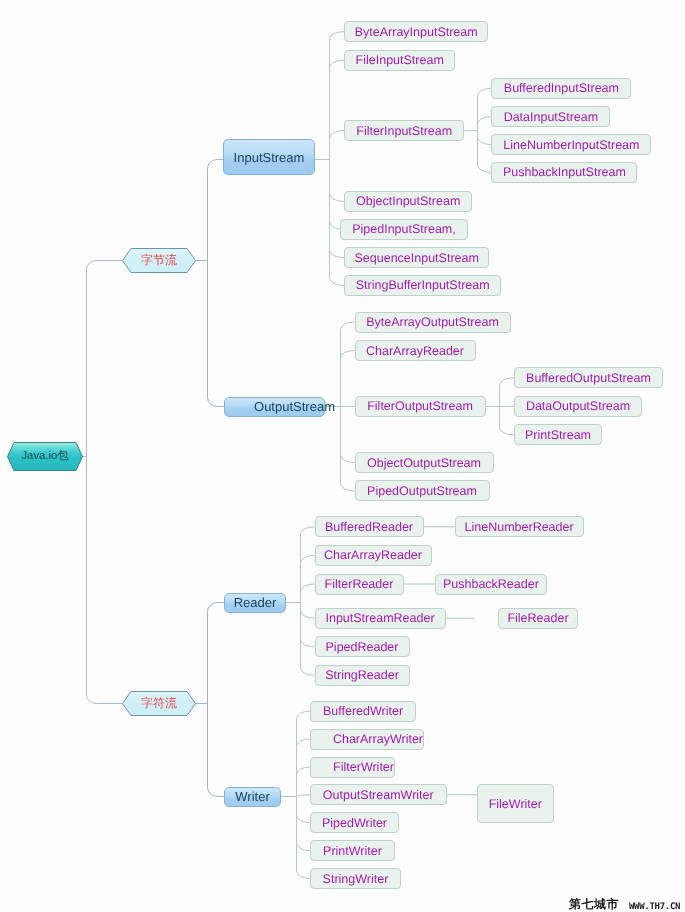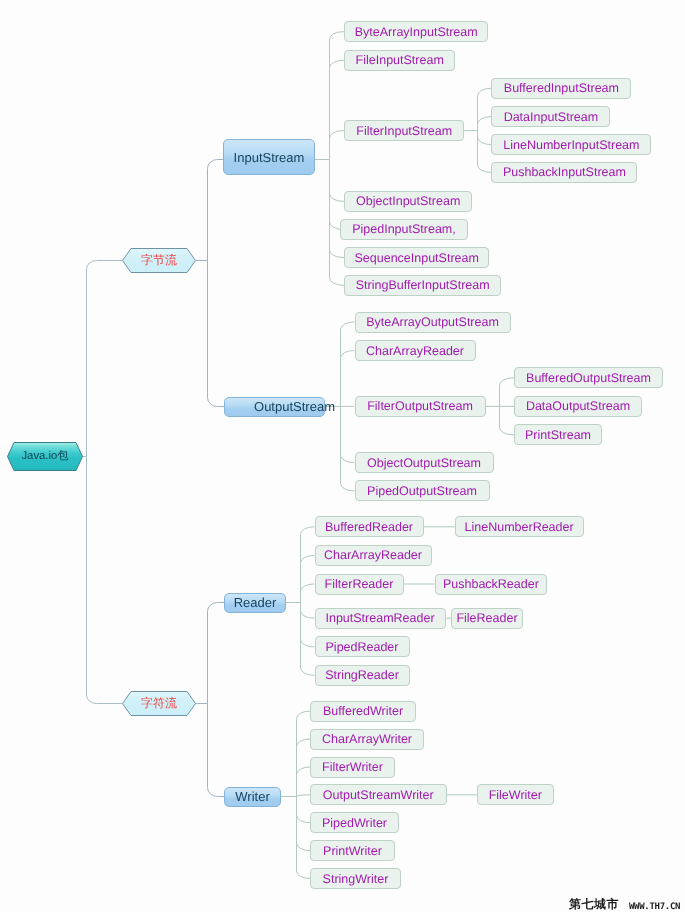--- a/index.html
+++ b/index.html
@@ -200,45 +200,45 @@
       </div>
       <div class="node leaf" style="left: 314.5px; top: 664.8px; width: 95px; height: 21px;">
         <span>StringReader</span>
       </div>
       <div class="node leaf" style="left: 454.6px; top: 516.3px; width: 129px; height: 21px;">
         <span>LineNumberReader</span>
       </div>
       <div class="node leaf" style="left: 434.9px; top: 573.5px; width: 112px; height: 21px;">
         <span>PushbackReader</span>
       </div>
-      <div class="node leaf" style="left: 451px; top: 607.7px; width: 72px; height: 21px;">
+      <div class="node leaf" style="left: 498px; top: 607.7px; width: 80px; height: 21px;">
         <span>FileReader</span>
       </div>
       <div class="node leaf" style="left: 310px; top: 700.6px; width: 106px; height: 21px;">
         <span>BufferedWriter</span>
       </div>
-      <div class="node leaf" style="left: 310px; top: 728.5px; width: 114px; height: 21px;">
+      <div class="node leaf" style="left: 310px; top: 728.5px; width: 114px; height: 21px; justify-content: flex-end;">
         <span>CharArrayWriter</span>
       </div>
-      <div class="node leaf" style="left: 310px; top: 756.5px; width: 85px; height: 21px;">
+      <div class="node leaf" style="left: 310px; top: 756.5px; width: 85px; height: 21px; justify-content: flex-end;">
         <span>FilterWriter</span>
       </div>
       <div class="node leaf" style="left: 310px; top: 784.3px; width: 136.5px; height: 21px;">
         <span>OutputStreamWriter</span>
       </div>
       <div class="node leaf" style="left: 310px; top: 812.2px; width: 89px; height: 21px;">
         <span>PipedWriter</span>
       </div>
       <div class="node leaf" style="left: 310px; top: 840.1px; width: 85px; height: 21px;">
         <span>PrintWriter</span>
       </div>
       <div class="node leaf" style="left: 310px; top: 868px; width: 91px; height: 21px;">
         <span>StringWriter</span>
       </div>
-      <div class="node leaf" style="left: 476.8px; top: 784.3px; width: 77px; height: 21px;">
+      <div class="node leaf" style="left: 476.8px; top: 784.3px; width: 77px; height: 39px;">
         <span>FileWriter</span>
       </div>
       <div class="node lvl2" style="left: 223px; top: 139px; width: 92px; height: 36px;">
         <span>InputStream</span>
       </div>
       <div class="node lvl2" style="left: 224px; top: 396.5px; width: 101px; height: 20px; padding-left: 40px;">
         <span>OutputStream</span>
       </div>
       <div class="node lvl2" style="left: 224px; top: 592.5px; width: 62px; height: 20px;">
         <span>Reader</span>

